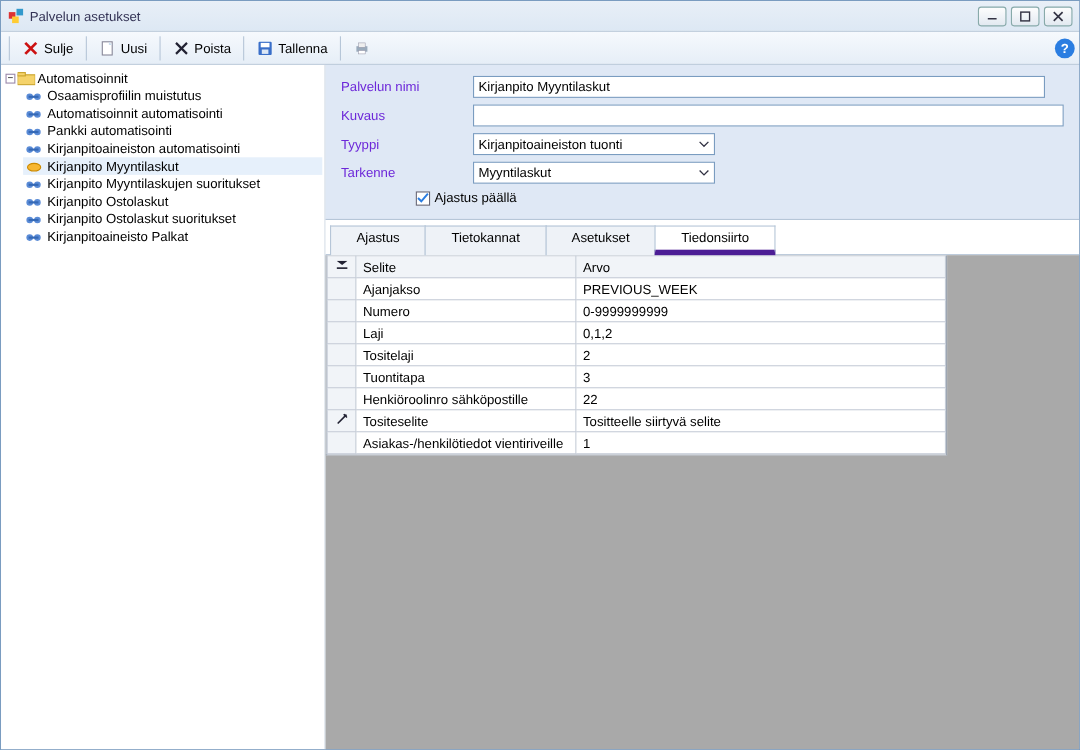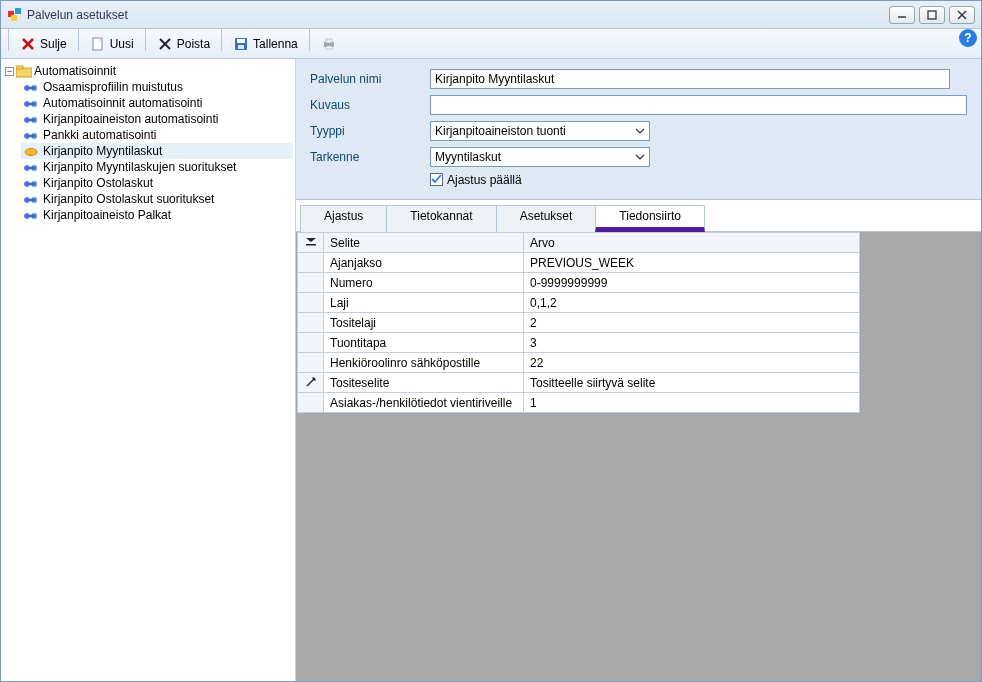--- a/index.html
+++ b/index.html
@@ -3,42 +3,42 @@
 <meta charset="utf-8">
 <style>
   * { box-sizing: border-box; font-family: "Segoe UI", Tahoma, sans-serif; font-size: 12px; }
   body { margin: 0; background: #fff; }
   .window { width: 982px; height: 682px; border: 1px solid #7a9cc0; display: flex; flex-direction: column; background: #fff; position: relative; }
   .titlebar { height: 28px; background: linear-gradient(#e8eff7,#dde8f4); display: flex; align-items: center; padding: 0 6px; border-bottom: 1px solid #b6c6d8; }
   .app-icon { width: 16px; height: 16px; margin-right: 4px; }
   .title { color: #335; flex: 1; }
   .win-controls { display:flex; gap:4px; }
   .win-btn { width:26px; height:18px; border:1px solid #8aa; border-radius:3px; background:linear-gradient(#fdfdfd,#e2e9f1); display:flex; align-items:center; justify-content:center; cursor:pointer; }
-  .toolbar { height: 30px; background: linear-gradient(#f6f9fd,#e6eef7); border-bottom:1px solid #b6c6d8; display:flex; padding:0 4px; gap:2px; }
+  .toolbar { height: 30px; background: linear-gradient(#f6f9fd,#e6eef7); border-bottom:1px solid #b6c6d8; display:flex; align-items:center; padding:0 4px; gap:2px; }
   .tb-sep { width:1px; height:22px; background:#b6c6d8; margin:0 3px; }
   .tb-btn { display:flex; align-items:center; gap:4px; padding:2px 6px; cursor:pointer; border-radius:2px; }
   .tb-icon { width:16px; height:16px; display:inline-flex; align-items:center; justify-content:center; }
   .help-icon { margin-left:auto; width:18px; height:18px; border-radius:50%; background:#2a7de1; color:#fff; display:flex; align-items:center; justify-content:center; font-weight:bold; cursor:pointer; }
   .body-area { flex:1; display:flex; min-height:0; }
   .tree-panel { width:295px; border-right:1px solid #ccd6e2; background:#fff; padding:4px 2px; overflow:auto; }
   .tree-root { display:flex; align-items:center; gap:2px; padding:1px 2px; }
   .tree-children { margin-left:18px; position:relative; }
   .tree-item { display:flex; align-items:center; gap:4px; padding:1px 2px; cursor:pointer; white-space:nowrap; }
   .tree-item.selected { background:#e6f0fb; }
   .tree-icon { width:16px; height:10px; }
   .expander { width:9px; height:9px; border:1px solid #98a; display:flex; align-items:center; justify-content:center; font-size:9px; line-height:1; cursor:pointer; background:#fff;}
   .folder-icon svg{ display:block; }
   .right-panel { flex:1; display:flex; flex-direction:column; min-width:0; }
   .form-area { background:#dfe8f5; padding:10px 14px 12px; border-bottom:1px solid #b6c6d8; }
   .form-row { display:flex; align-items:center; margin-bottom:6px; }
-  .form-label { width:120px; color:#0c4a6e; }
+  .form-label { width:120px; color:#6d28d9; }
   .form-input { border:1px solid #7a9cc0; height:20px; padding:1px 4px; background:#fff; }
   .form-select { border:1px solid #7a9cc0; height:20px; padding:0 18px 0 4px; background:#fff; position:relative; display:flex; align-items:center; width:220px; cursor:pointer;}
   .form-select .caret { position:absolute; right:4px; top:3px; }
-  .check-row { display:flex; align-items:flex-start; gap:4px; margin-left:120px; }
+  .check-row { display:flex; align-items:flex-end; gap:4px; margin-left:68px; }
   .check-box { width:13px; height:13px; border:1px solid #667; background:#fff; display:flex; align-items:center; justify-content:center; cursor:pointer;}
   .tabs-area { background:#fff; border-bottom:1px solid #b6c6d8; display:flex; padding:4px 4px 0; gap:0; }
   .tab { padding:3px 23px 4px; border:1px solid #b6c6d8; border-bottom:none; background:#eef2f7; margin-right:-1px; cursor:pointer; position:relative; top:1px;}
   .tab.active { background:#fff; border-bottom:5px solid #4c1d95; z-index:2;}
   .grid-area { flex:1; background:#a9a9a9; padding:0; overflow:auto; }
   .grid { background:#fff; border:1px solid #9da6b2; border-top:none; width: calc(100% - 120px); }
   table { border-collapse:collapse; width:100%; }
   th, td { border:1px solid #c6cdd7; padding:2px 6px; text-align:left; height:20px; background:#fff;}
   th { background:#f1f4f8; font-weight:normal; }
   .rowhdr { width:26px; background:#f1f4f8; text-align:center; font-size:10px;}
@@ -162,29 +162,29 @@
                 <rect x="3" y="4" width="9" height="2" fill="#3569b6"></rect>
               </svg></span>
             <span>Automatisoinnit automatisointi</span>
           </div>
           <div class="tree-item">
             <span class="tree-icon"><svg width="16" height="10">
                 <circle cx="4" cy="5" r="3" fill="#5a8bd6"></circle>
                 <circle cx="11" cy="5" r="3" fill="#5a8bd6"></circle>
                 <rect x="3" y="4" width="9" height="2" fill="#3569b6"></rect>
               </svg></span>
+            <span>Pankki automatisointi</span>
+          </div>
+          <div class="tree-item">
+            <span class="tree-icon"><svg width="16" height="10">
+                <circle cx="4" cy="5" r="3" fill="#5a8bd6"></circle>
+                <circle cx="11" cy="5" r="3" fill="#5a8bd6"></circle>
+                <rect x="3" y="4" width="9" height="2" fill="#3569b6"></rect>
+              </svg></span>
             <span>Kirjanpitoaineiston automatisointi</span>
-          </div>
-          <div class="tree-item">
-            <span class="tree-icon"><svg width="16" height="10">
-                <circle cx="4" cy="5" r="3" fill="#5a8bd6"></circle>
-                <circle cx="11" cy="5" r="3" fill="#5a8bd6"></circle>
-                <rect x="3" y="4" width="9" height="2" fill="#3569b6"></rect>
-              </svg></span>
-            <span>Pankki automatisointi</span>
           </div>
           <div class="tree-item selected">
             <span class="tree-icon"><svg width="16" height="10">
                 <ellipse cx="8" cy="5" rx="6" ry="3.5" fill="#f7b733" stroke="#cc8a00"></ellipse>
               </svg></span>
             <span>Kirjanpito Myyntilaskut</span>
           </div>
           <div class="tree-item">
             <span class="tree-icon"><svg width="16" height="10">
                 <circle cx="4" cy="5" r="3" fill="#5a8bd6"></circle>

